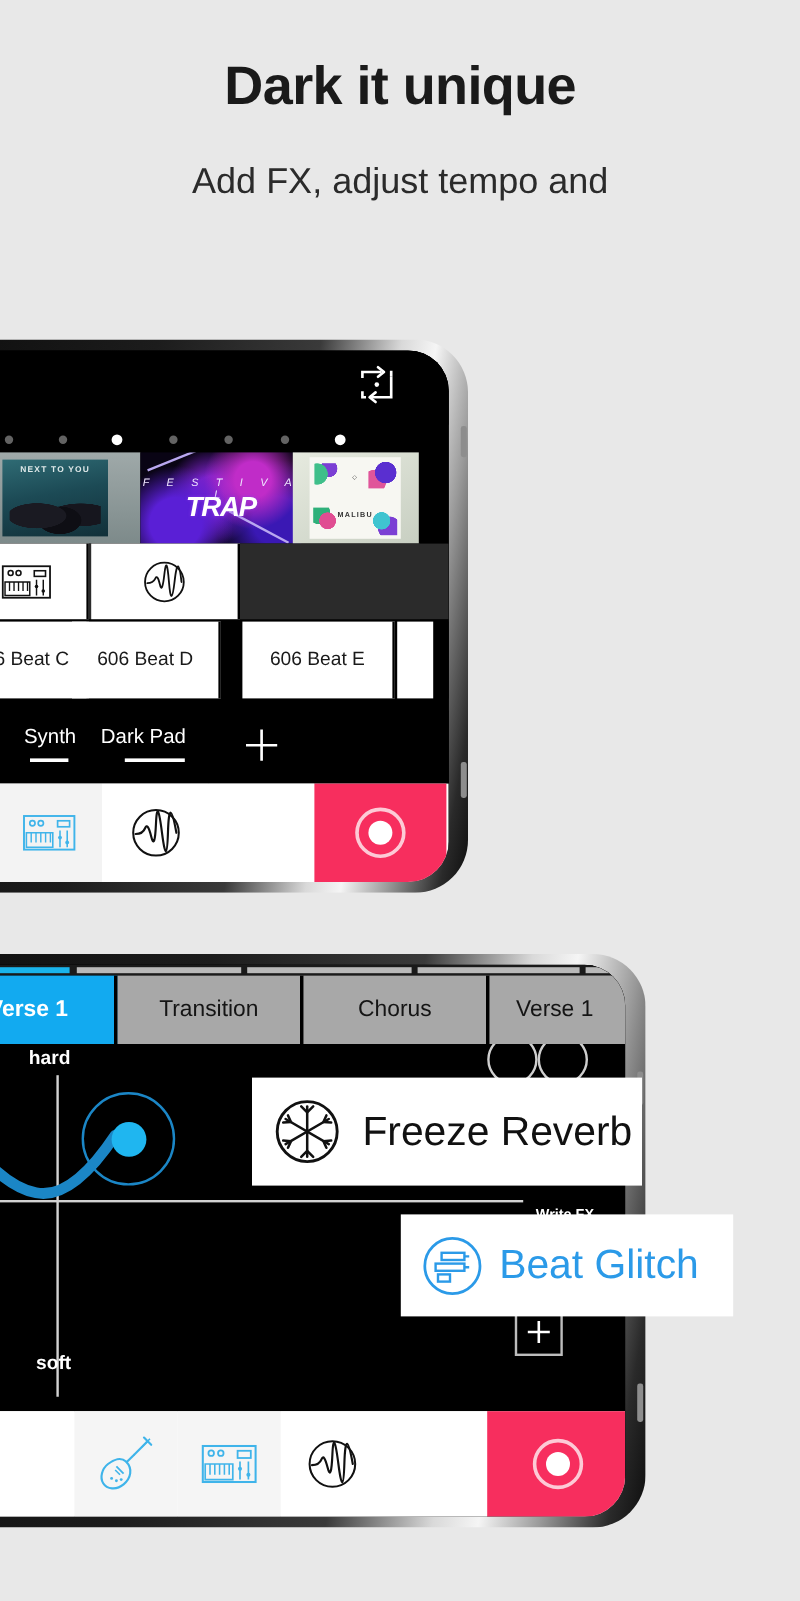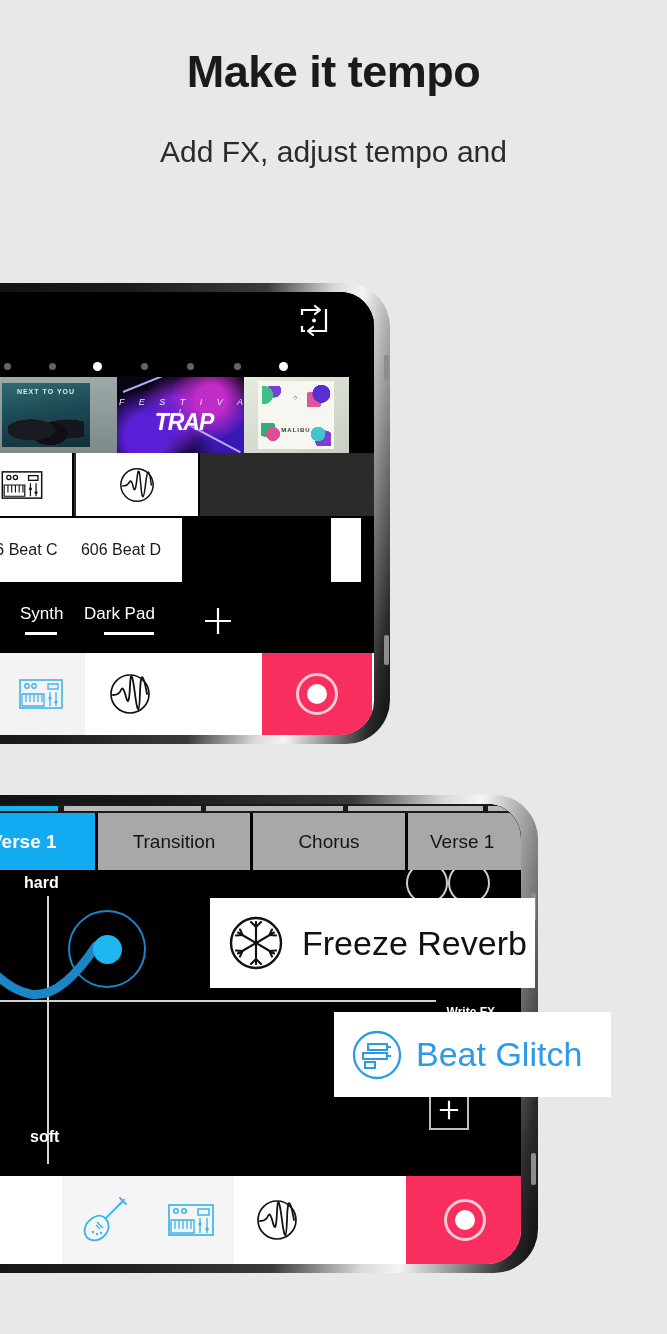--- a/index.html
+++ b/index.html
@@ -151,21 +151,21 @@
 
   .p2-bottom { position:absolute; left:0; bottom:0; width:100%; height:88px; background:#fff; }
   .p2-cell { position:absolute; top:0; height:88px; display:flex; align-items:center; justify-content:center; }
 </style>
 </head>
 <body>
 
 <div class="page">
 
   <div class="headline">
-    <h1>Make it tempo</h1>
+    <h1>Dark it unique</h1>
   </div>
   <div class="subhead">
     <span class="l1">Add FX, adjust tempo and</span>
   </div>
 
   <div class="phone" id="phone1">
     <div class="bezel-outer"></div>
     <div class="side-btn" style="right:1px; top:72px; height:26px;"></div>
     <div class="side-btn" style="right:1px; top:352px; height:30px;"></div>
 
@@ -246,20 +246,23 @@
           </div>
           <div class="inst-cell" style="left:214px; width:150px; background:#2b2b2b; border-right:none;"></div>
         </div>
 
         <div class="beat-row">
           <div class="beat-cell" style="left:-14px; width:102px;">
             <span>06 Beat C</span>
           </div>
           <div class="beat-cell" style="left:74px; width:124px;">
             <span>606 Beat D</span>
+          </div>
+          <div class="beat-cell" style="left:216px; width:127px;">
+            <span>606 Beat E</span>
           </div>
           <div class="beat-cell" style="left:345px; width:30px; border-right:none;">
             <span></span>
           </div>
         </div>
 
         <div class="track-tabs">
 
           <div class="tt" style="left:34px;">
             <span>Synth</span>

